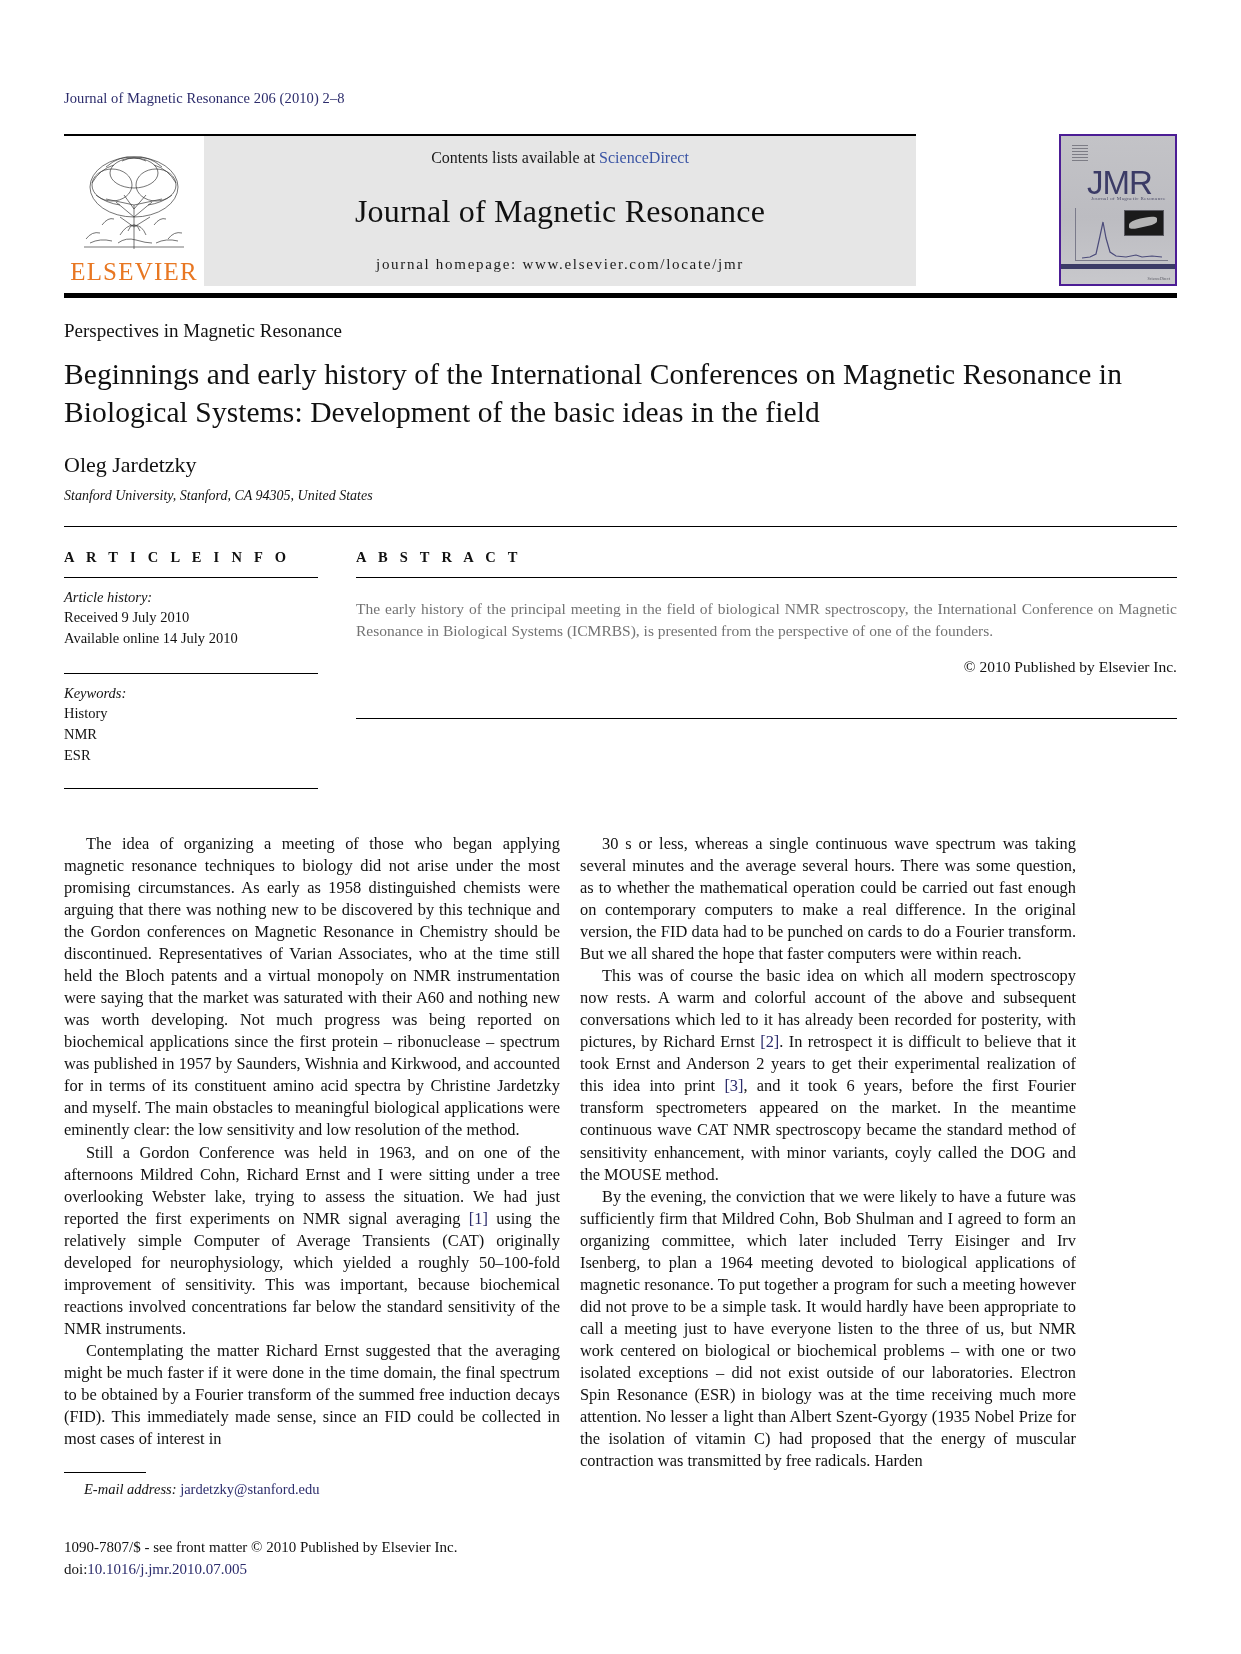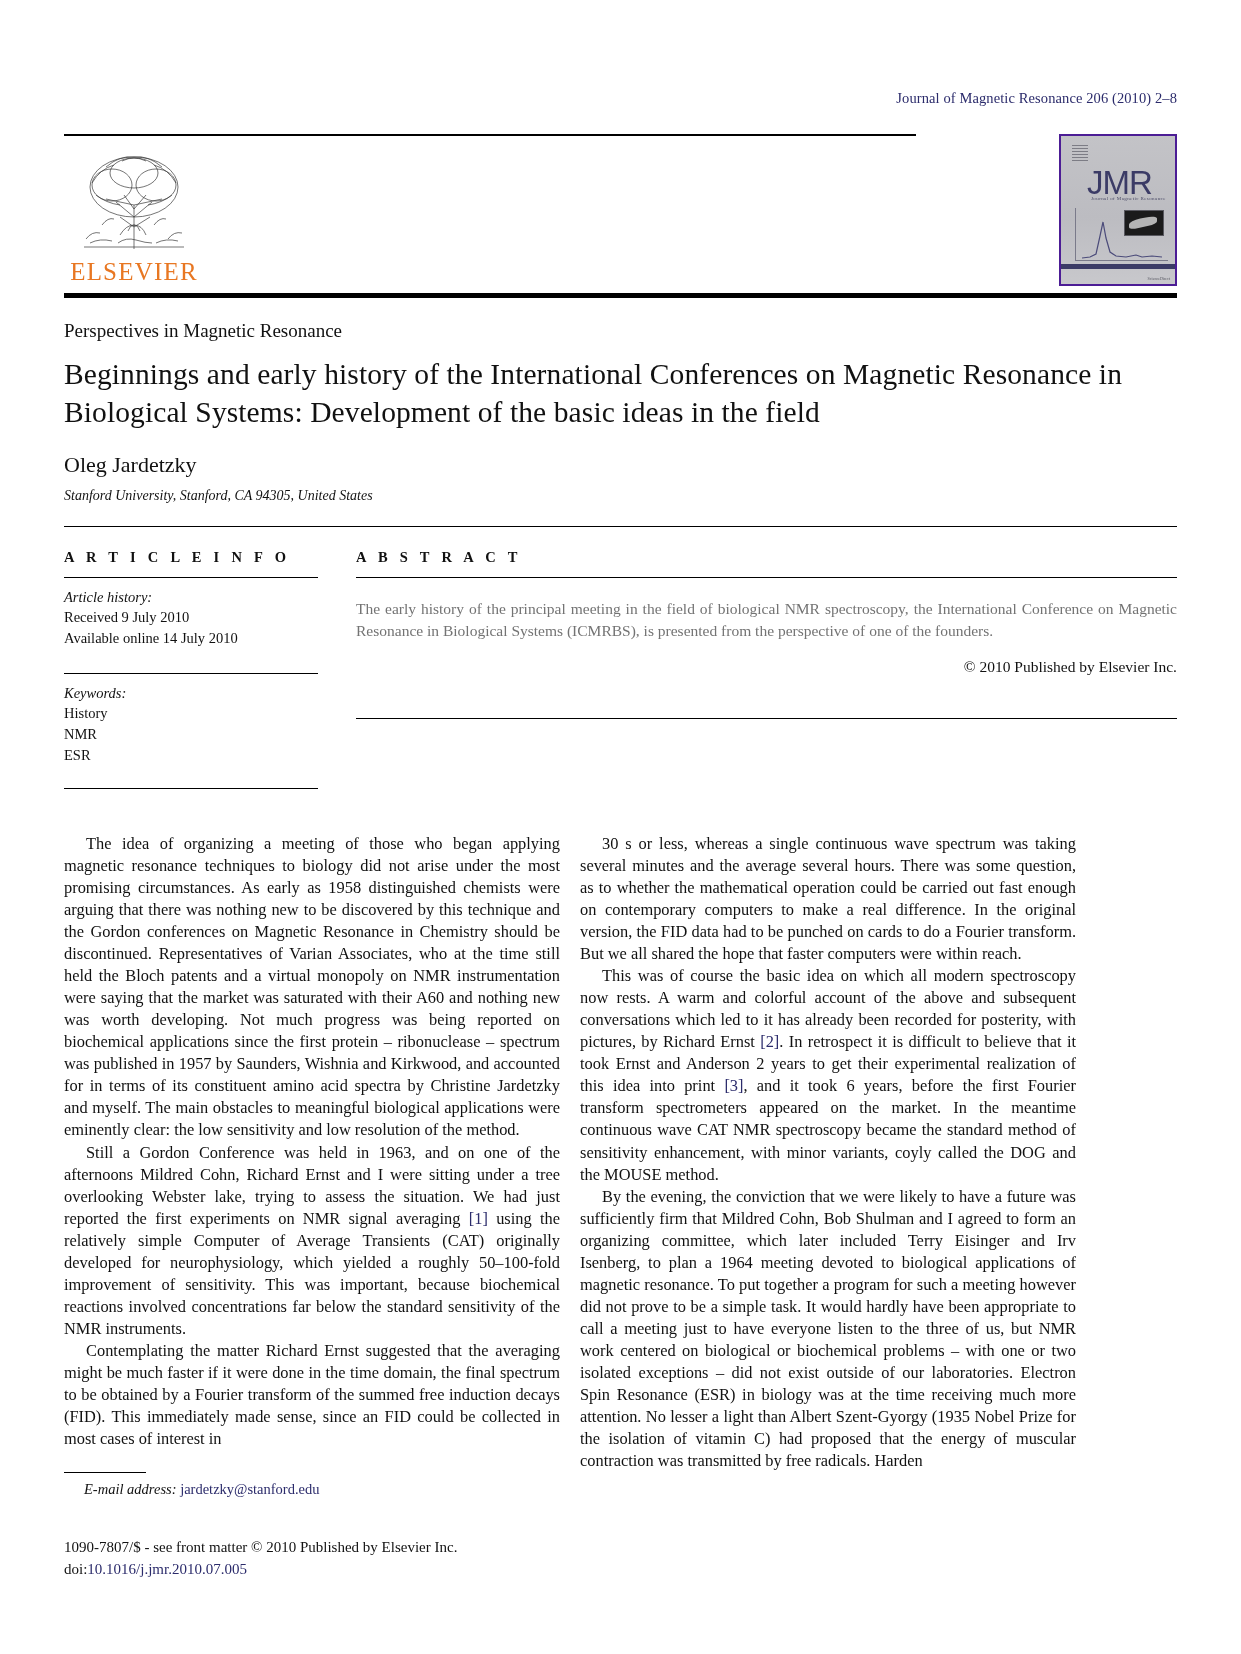--- a/index.html
+++ b/index.html
@@ -19,21 +19,21 @@
   .page {
     position: relative;
     width: 1241px;
     height: 1654px;
     box-sizing: border-box;
     padding: 0 64px;
   }
 
   
   .running-head {
-    text-align: right;
+    text-align: left;
     font-size: 14.5px;
     color: #2b2b6b;
     padding-top: 90px;
     letter-spacing: 0.1px;
   }
 
   
   .masthead-wrap {
     margin-top: 27px;
     position: relative;
@@ -366,20 +366,27 @@
             <path d="M52 84 q2 -6 6 -6 q4 0 6 6"></path>
             <path d="M26 78 q6 -8 12 -6 M78 78 q6 -8 12 -6"></path>
             <path d="M10 92 q6 -8 14 -6 M92 92 q6 -8 14 -6"></path>
             <path d="M30 20 q14 -12 28 -10 q14 -2 28 10"></path>
             <path d="M46 14 q12 -6 24 0"></path>
           </g>
         </svg>
         <div class="elsevier-word">ELSEVIER</div>
       </div>
 
+      <div class="masthead-center">
+        <div class="contents-line">
+          <span>Contents lists available at </span><span class="sd">ScienceDirect</span>
+        </div>
+        <div class="journal-name">Journal of Magnetic Resonance</div>
+        <div class="homepage-line">journal homepage: www.elsevier.com/locate/jmr</div>
+      </div>
     </div>
 
     <div class="cover-thumb">
       <div class="cover-inner"></div>
       <div class="cover-elsevier-mark"></div>
       <div class="cover-jmr">JMR</div>
       <div class="cover-sub">Journal of Magnetic Resonance</div>
       <div class="cover-fig">
         <svg class="cover-peak" viewBox="0 0 80 44" xmlns="http://www.w3.org/2000/svg">
           <polyline points="0,42 8,41 14,38 18,20 21,6 24,22 28,36 34,40 44,41 54,39 60,41 70,40 80,41" fill="none" stroke="#4b4b7a" stroke-width="1.2"></polyline>

